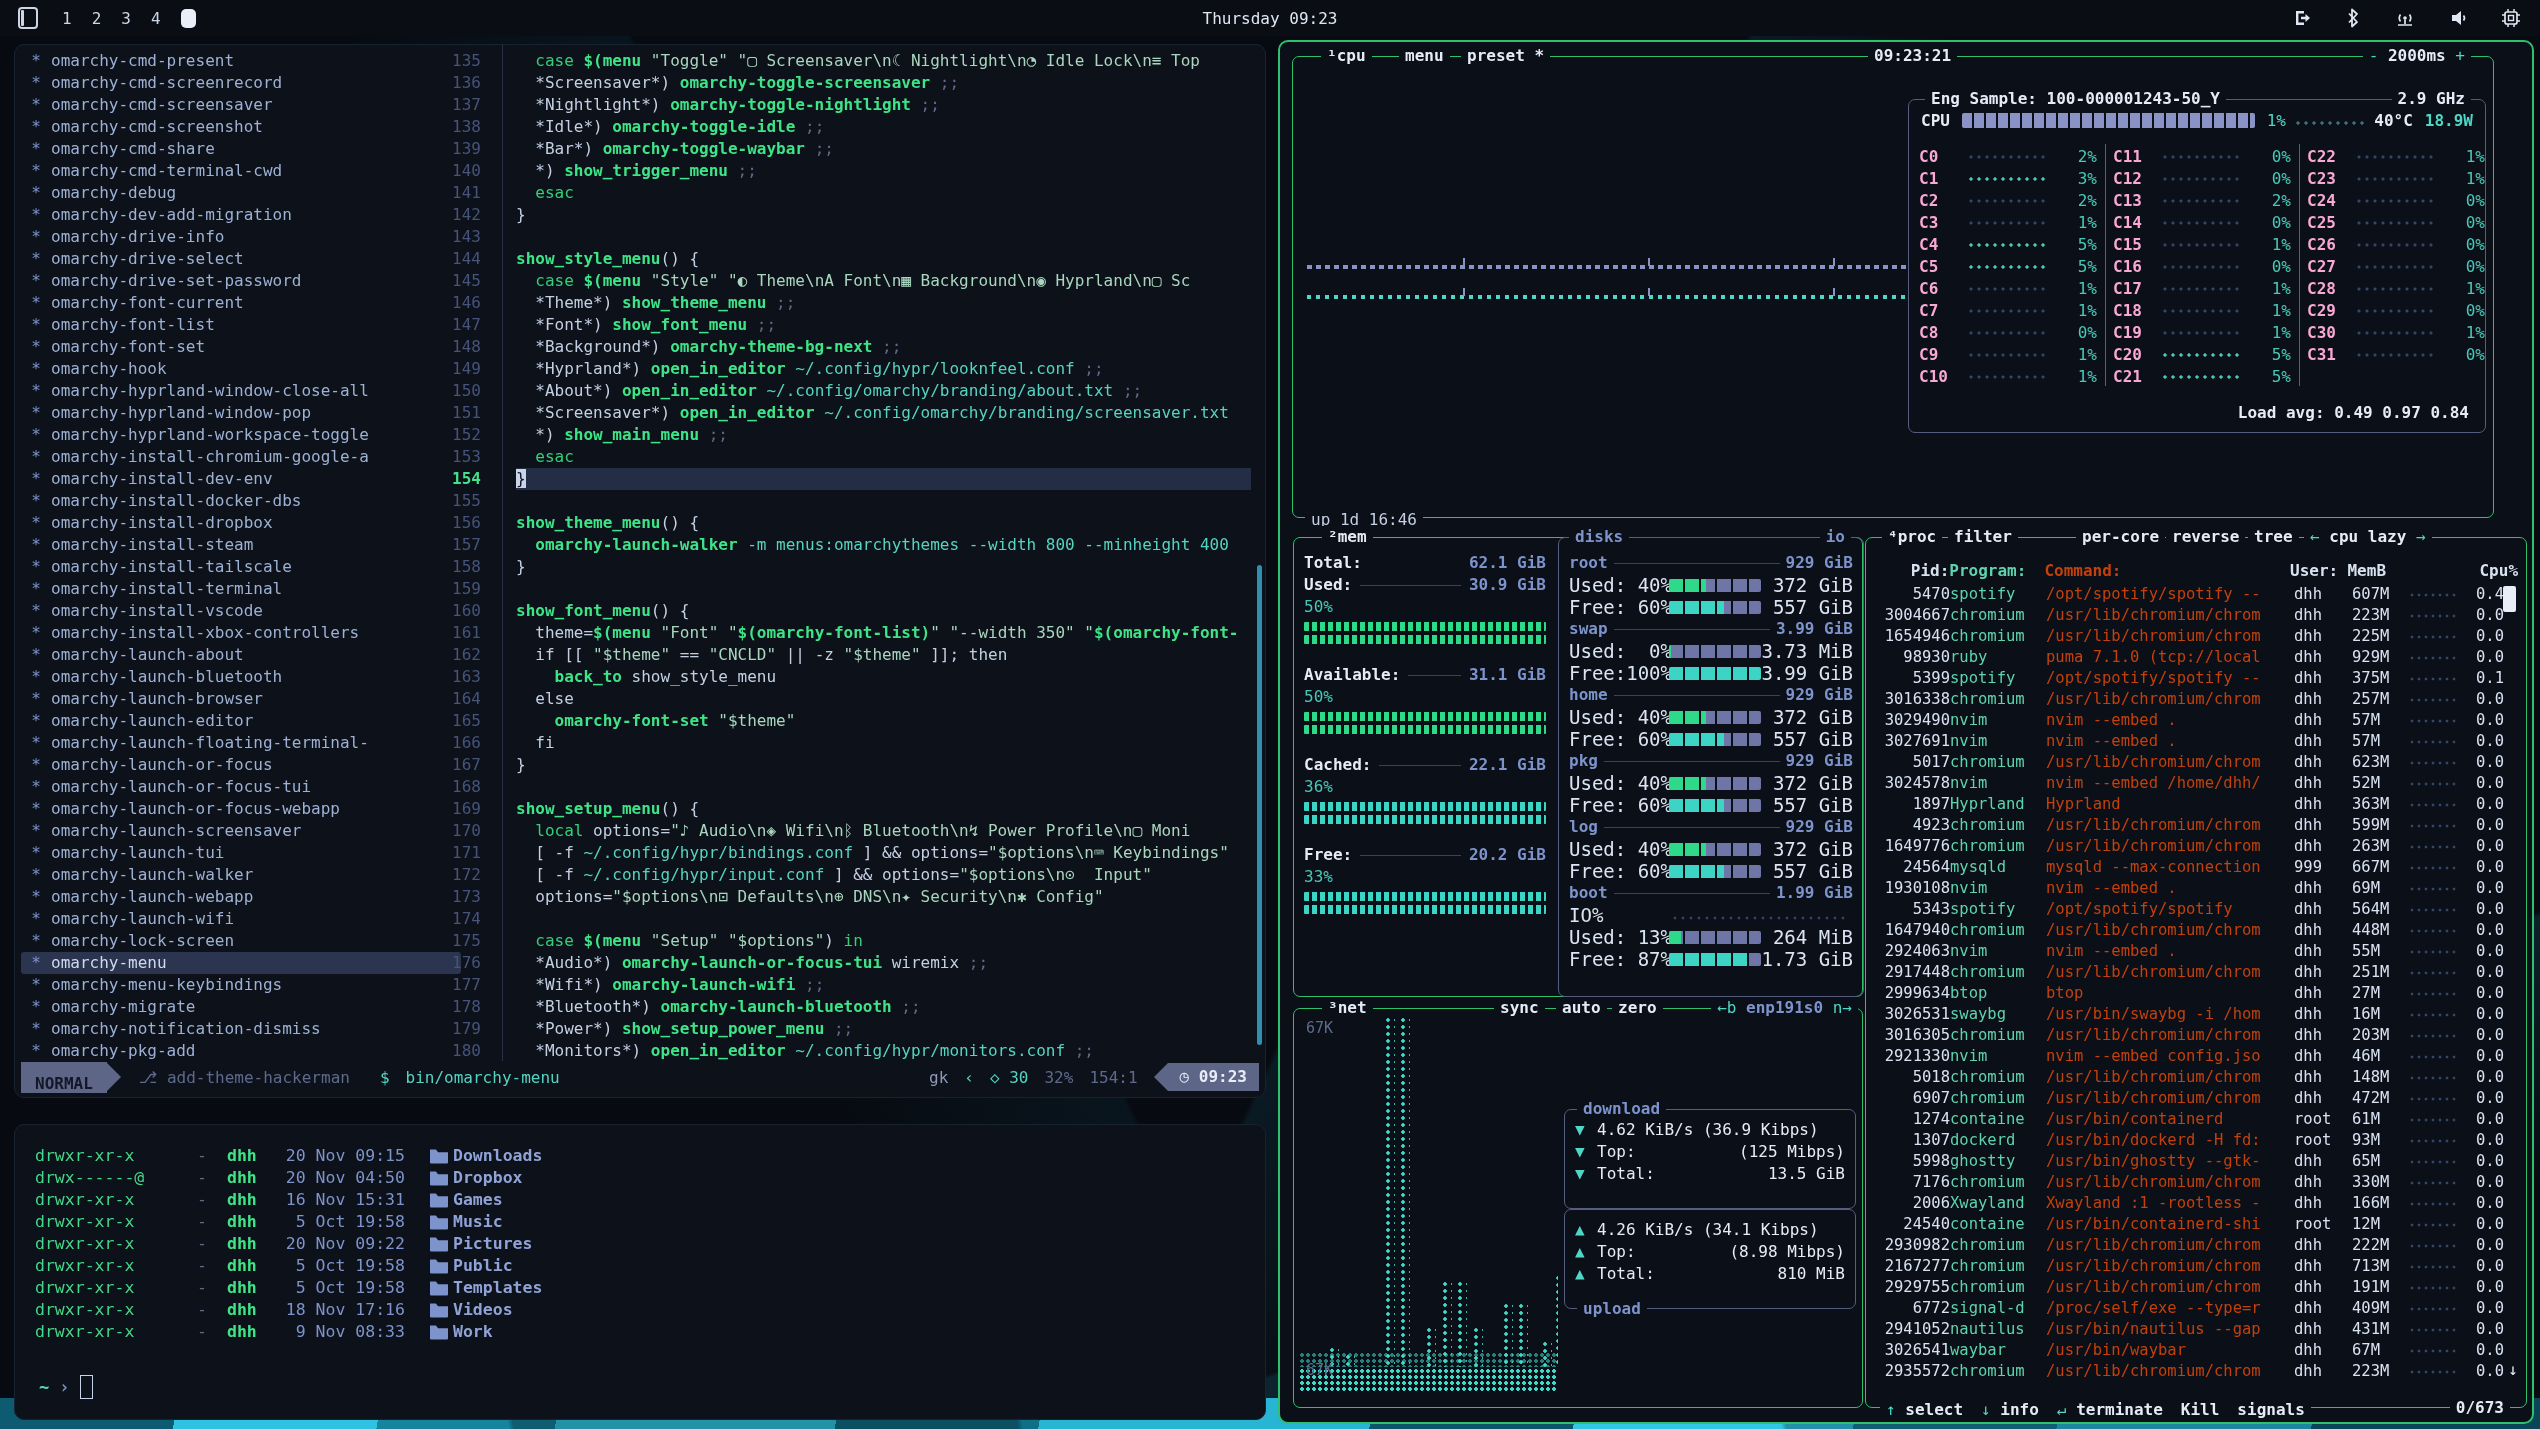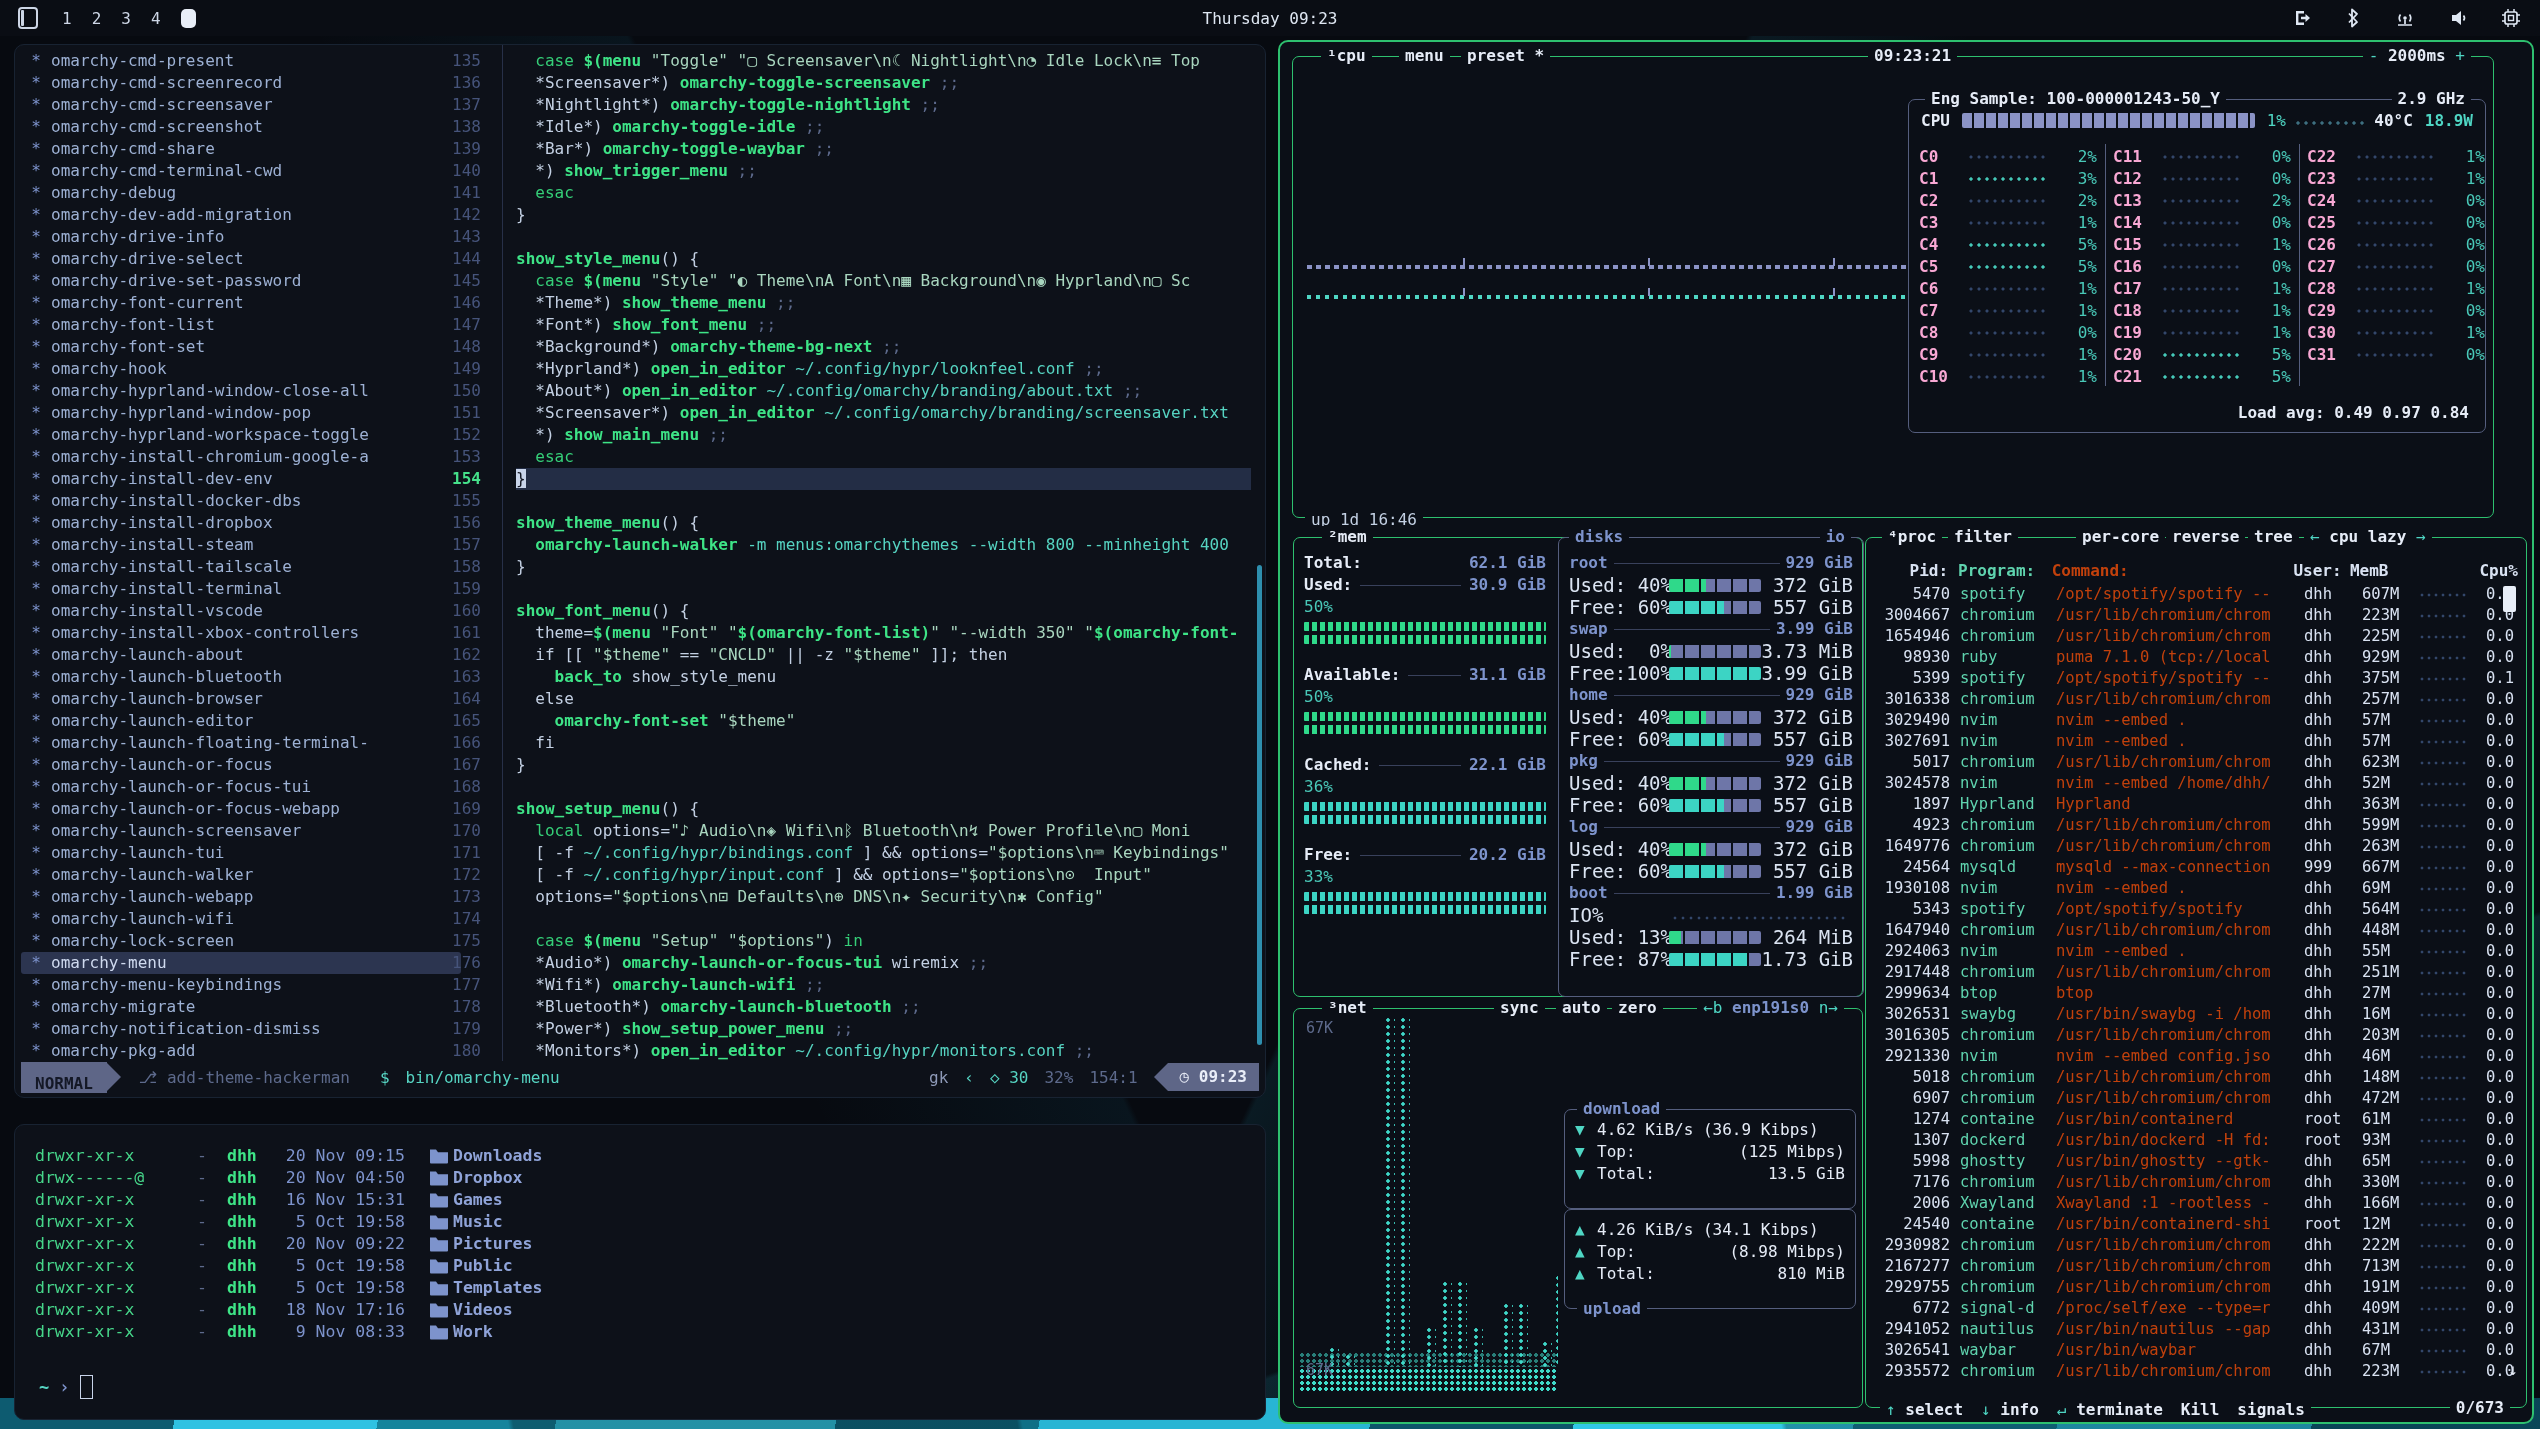--- a/index.html
+++ b/index.html
@@ -138,21 +138,21 @@
   .nscale{position:absolute;left:12px;color:#5d6a8c;font-size:15px;z-index:2;}
   .netrow{display:flex;height:22px;line-height:22px;font-size:16px;padding:0 10px;}
   .narr{width:22px;color:#4fd6c4;}
   .ntxt{color:#e6ecf7;white-space:pre;}
   .nval{flex:1;text-align:right;color:#e6ecf7;white-space:pre;}
 
   .phead{display:flex;height:22px;line-height:22px;font-size:16px;padding:0 8px;margin-top:22px;}
   .prows{position:absolute;left:8px;right:8px;top:46px;}
   .prow{display:flex;height:21px;line-height:21px;font-size:15.5px;}
   .ppid{width:76px;text-align:right;color:#d9e2f2;}
-  .pprog{width:96px;margin-left:10px;color:#5fd3ae;}
+  .pprog{width:96px;color:#5fd3ae;}
   .pcmd{width:248px;color:#c2410c;white-space:pre;overflow:hidden;}
   .puser{width:58px;color:#d9e2f2;}
   .pmem{width:50px;text-align:left;color:#d9e2f2;}
   .pdots{width:48px;margin:9px 8px 0;height:5px;background-image:radial-gradient(circle at 2px 2px,#33476b 1.2px,transparent 1.7px);background-size:7px 5px;background-repeat:repeat-x;}
   .pcpu{width:38px;text-align:right;color:#d9e2f2;}
   .pscroll{position:absolute;right:10px;top:48px;width:13px;height:26px;background:#e8eef8;border-radius:2px;}
   .pdown{position:absolute;right:8px;bottom:28px;color:#e6ecf7;font-size:16px;}
   .pfoot{position:absolute;left:14px;bottom:-12px;background:#0b0f17;padding:0 6px;font-size:16px;display:flex;gap:18px;white-space:nowrap;}
   .uptime{position:absolute;left:12px;bottom:-12px;background:#0b0f17;padding:0 6px;font-size:16px;color:#c3d0e3;}
 </style>
@@ -993,21 +993,21 @@
           </div>
         </div>
     </div>
   </div>
 
   <div class="bbox" id="net-box" style="left:13px;top:966px;width:570px;height:400px;">
     <span class="blab bw" style="left:28px;">³net</span>
     <span class="blab bw" style="left:200px;"><span>sync</span></span>
     <span class="blab bw" style="left:262px;"><span>auto</span></span>
     <span class="blab bw" style="left:318px;"><span>zero</span></span>
-    <span class="blab" style="right:18px;"><span class="bt">←b</span> <span class="bb">enp191s0</span> <span class="bt">n→</span></span>
+    <span class="blab" style="right:4px;"><span class="bt">←b</span> <span class="bb">enp191s0</span> <span class="bt">n→</span></span>
     <div class="nscale" style="top:10px;">67K</div>
     <div class="nscale" style="bottom:28px;">67K</div>
     <div id="net-graph" style="position:absolute;left:6px;top:6px;width:258px;bottom:6px;overflow:hidden;">
       <div class="netband" style="left:0;right:0;bottom:8px;"></div>
       <div class="netband dim" style="left:0;right:0;bottom:34px;height:14px;"></div>
     <div class="netcol" style="left: 30px; bottom: 34px; height: 20px;"></div>
         <div class="netcol" style="left: 46px; bottom: 34px; height: 13px;"></div>
         <div class="netcol" style="left: 86px; bottom: 34px; height: 350px;"></div>
         <div class="netcol" style="left: 101px; bottom: 34px; height: 350px;"></div>
         <div class="netcol" style="left: 127px; bottom: 34px; height: 40px;"></div>

